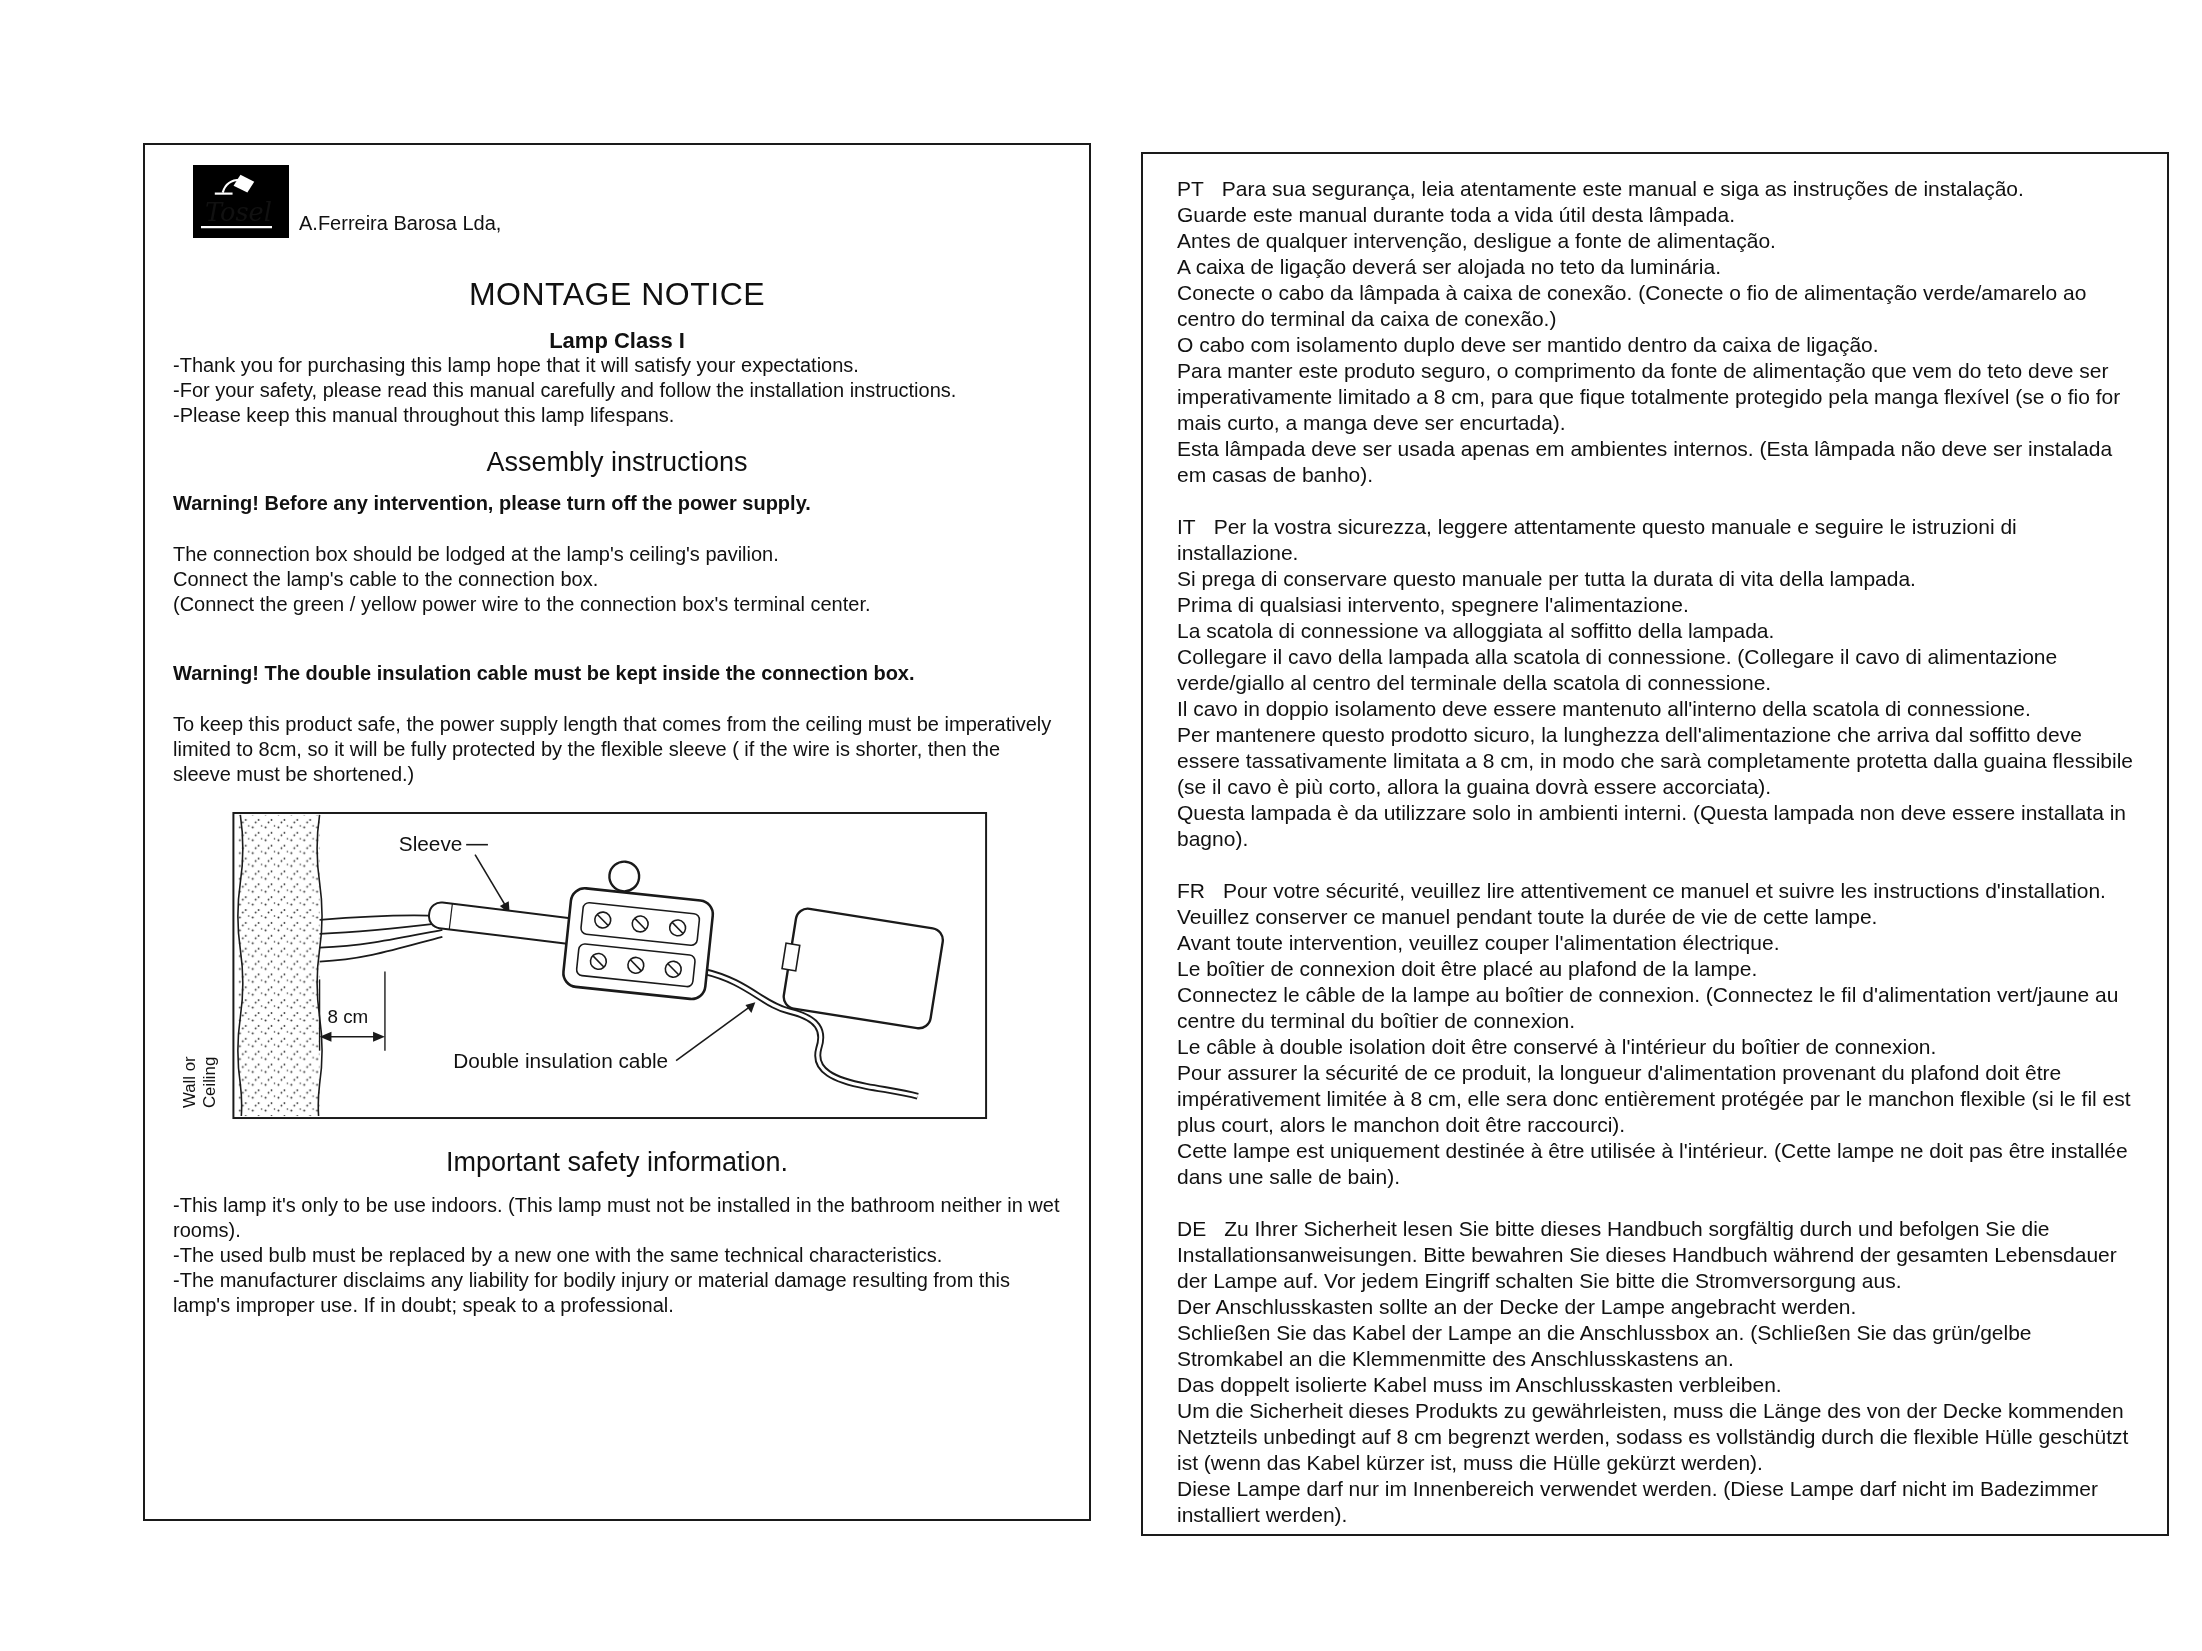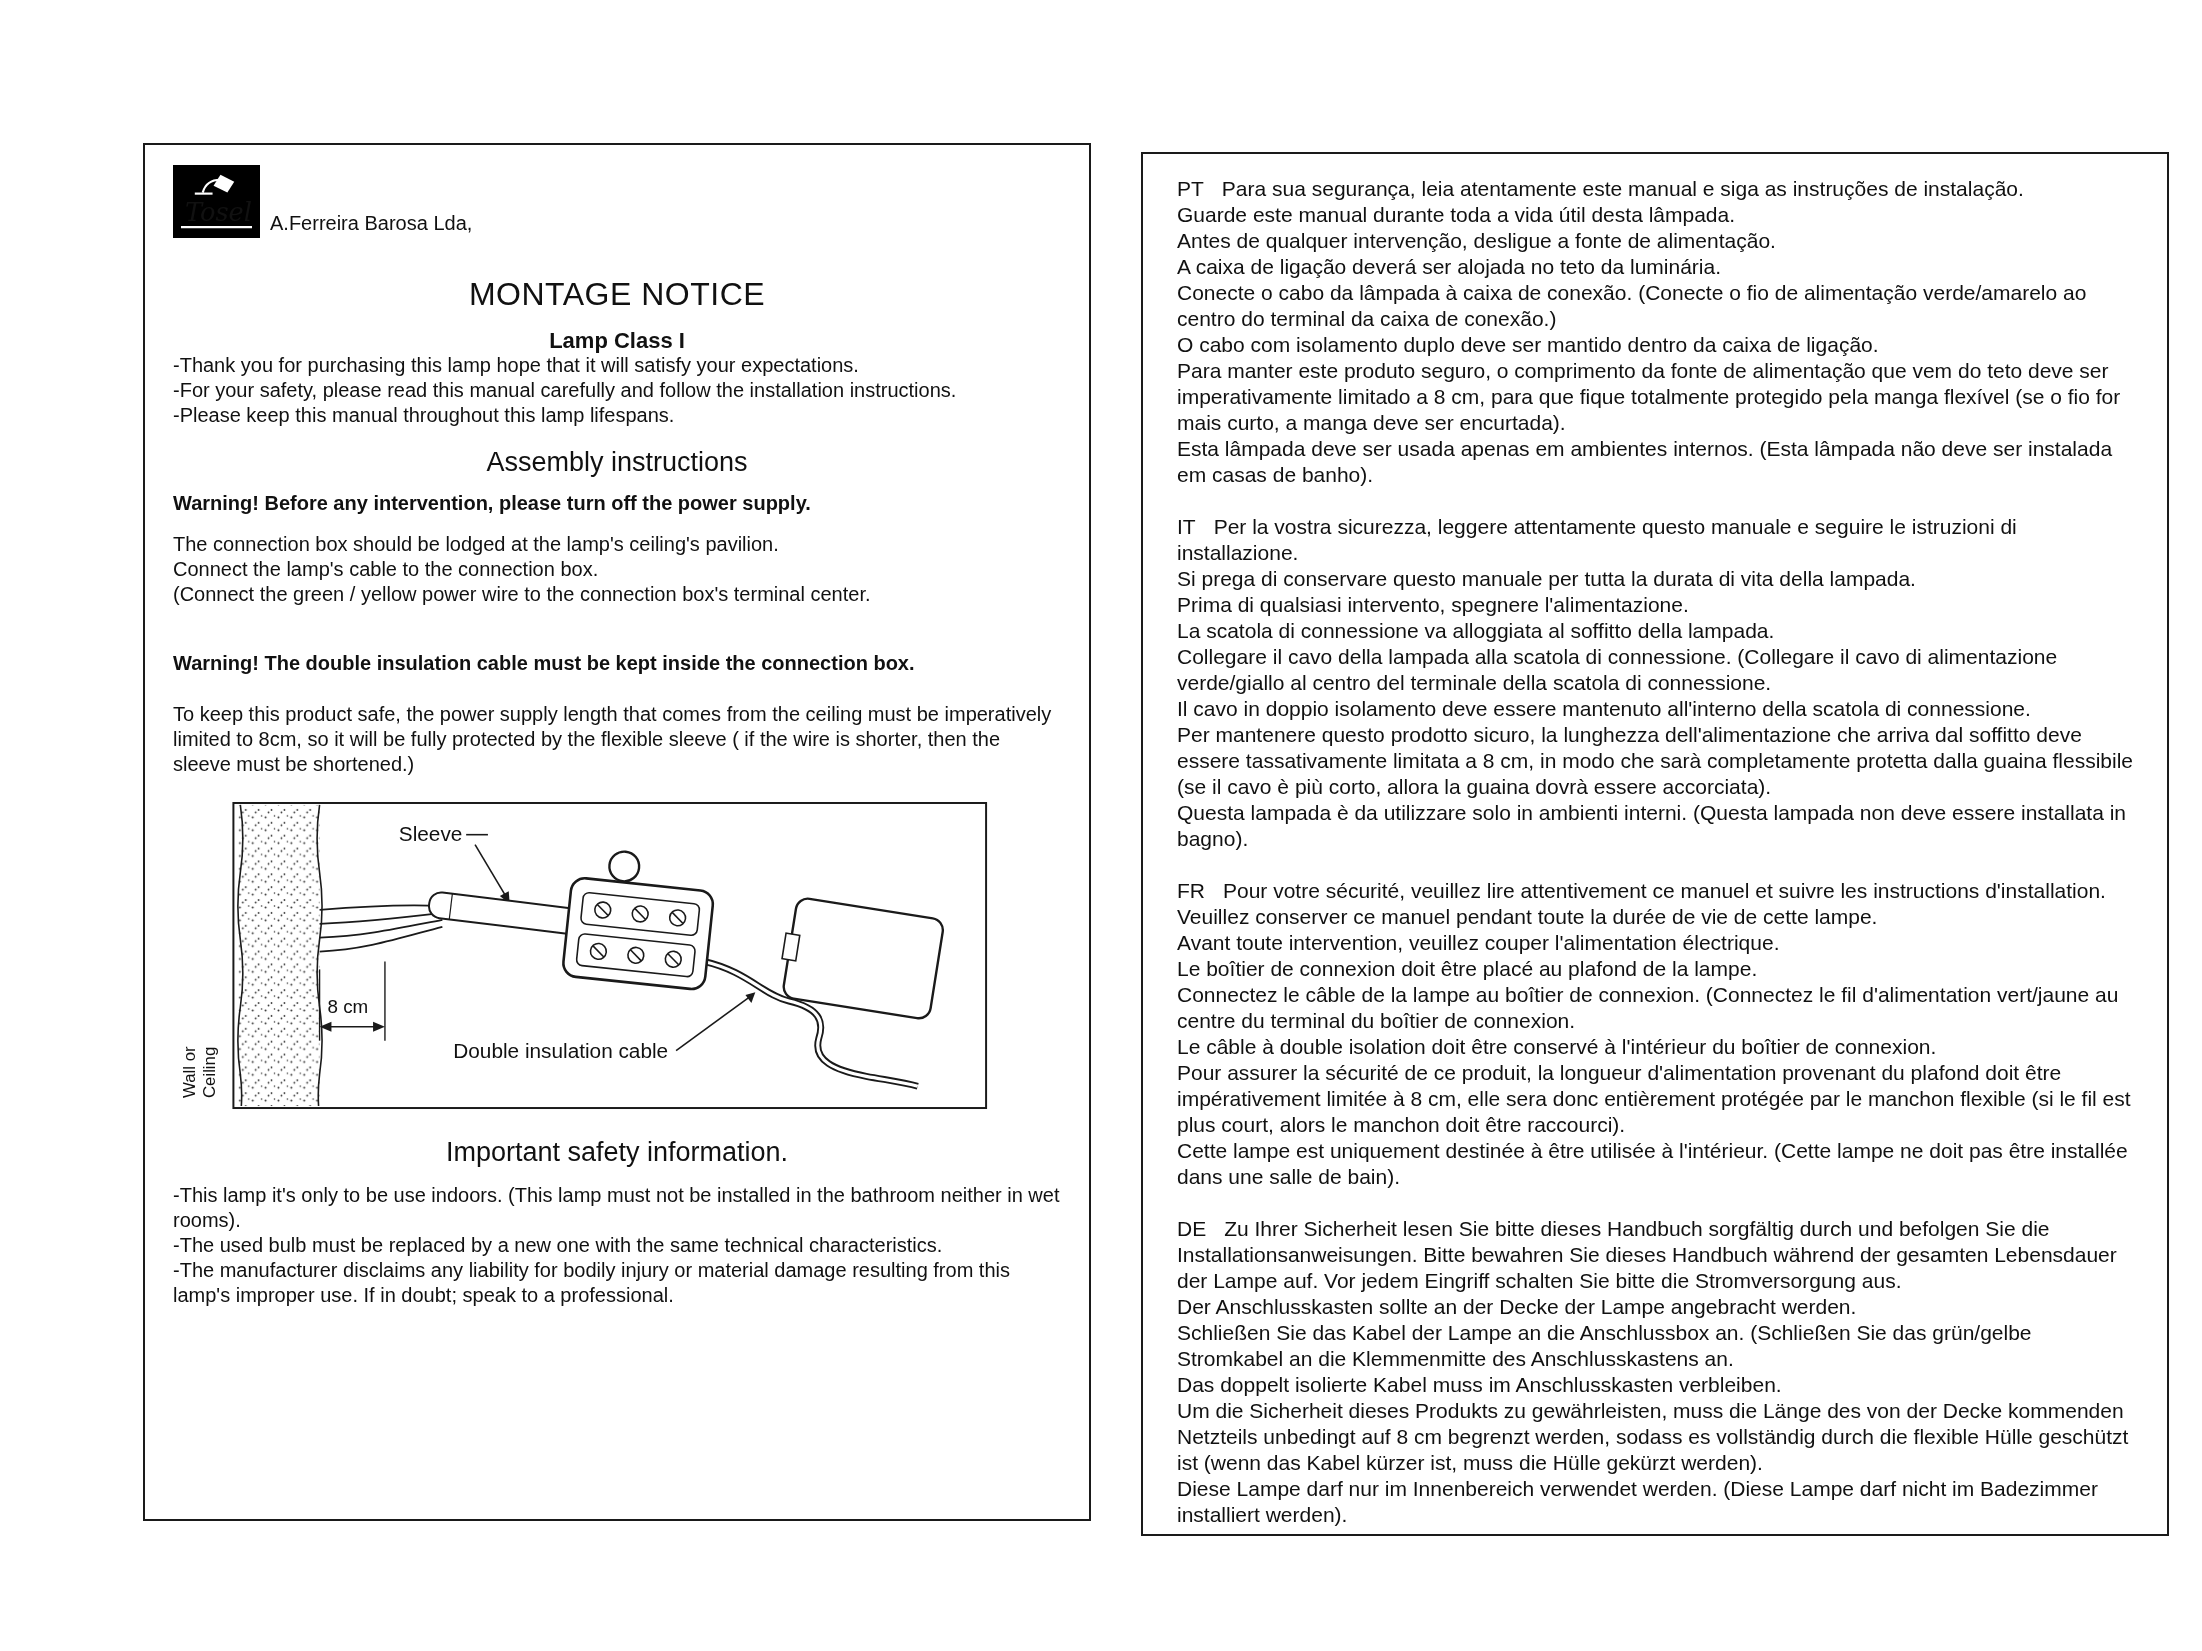--- a/index.html
+++ b/index.html
@@ -10,29 +10,29 @@
     overflow:hidden;
   }
   .page {
     position:absolute; background:#fff; border:2px solid #1a1a1a;
   }
   .page-left  { left:143px; top:143px;  width:948px;  height:1378px; padding:20px 28px; font-size:20px; line-height:25px; }
   .page-right { left:1141px; top:152px; width:1028px; height:1384px; padding:22px 34px; font-size:21px; line-height:26px; }
 
   
   .logo-row { display:flex; align-items:flex-end; gap:10px; }
-  .logo-box { width:87px; height:73px; background:#000; flex:0 0 auto; }
+  .logo-box { width:96px; height:73px; background:#000; flex:0 0 auto;margin-left:20px; }
   .company  { font-size:20px; padding-bottom:2px; }
   .address  { margin-top:8px; font-size:19px; line-height:25px; white-space:pre-line; }
   .doc-title { text-align:center; font-size:32px; margin-top:44px; letter-spacing:0.5px; }
   .doc-subtitle { text-align:center; font-size:22px; font-weight:bold; margin-top:21px; }
   .intro { white-space:pre-line; }
   .section-heading { text-align:center; font-size:27px; margin-top:22px; }
   .warning { font-weight:bold; margin-top:16px; }
-  .para { margin-top:16px; white-space:pre-line; }
+  .para { margin-top:26px; white-space:pre-line; }
   .para-wrap { margin-top:26px; }
   .diagram-wrap { margin-top:24px; }
   .safety { margin-top:18px; white-space:pre-line; }
 
   svg text { font-family:"Liberation Sans", sans-serif; fill:#111; }
   .logo-box svg text { font-family:"DejaVu Serif", serif; font-style:italic; }
 
   
   .lang-block { margin-bottom:26px; }
   .lang-code  { margin-right:18px; }

